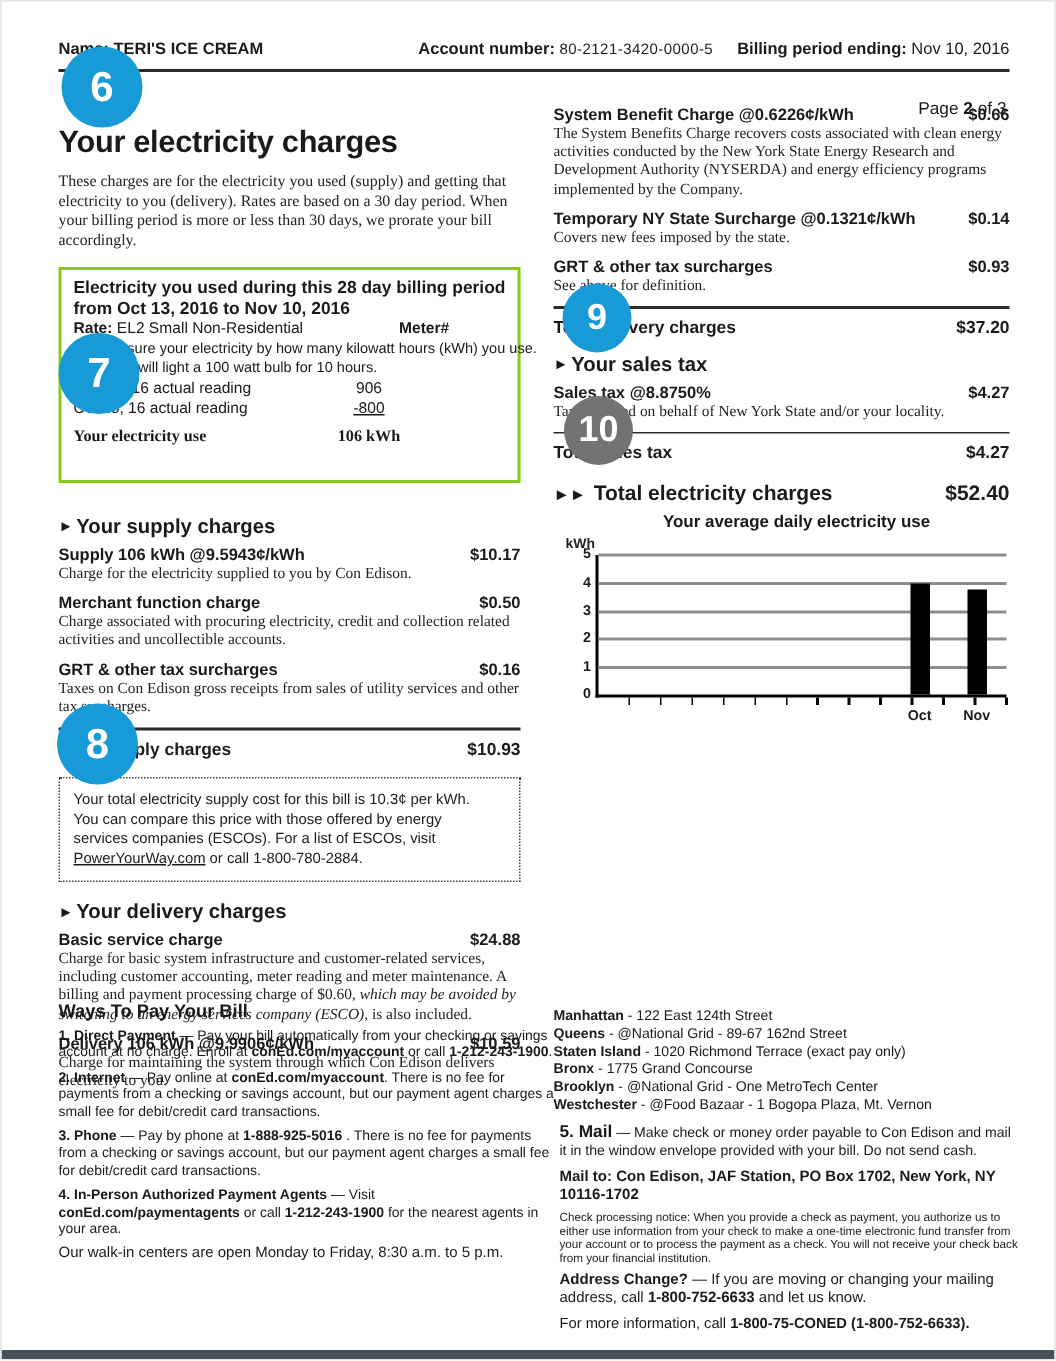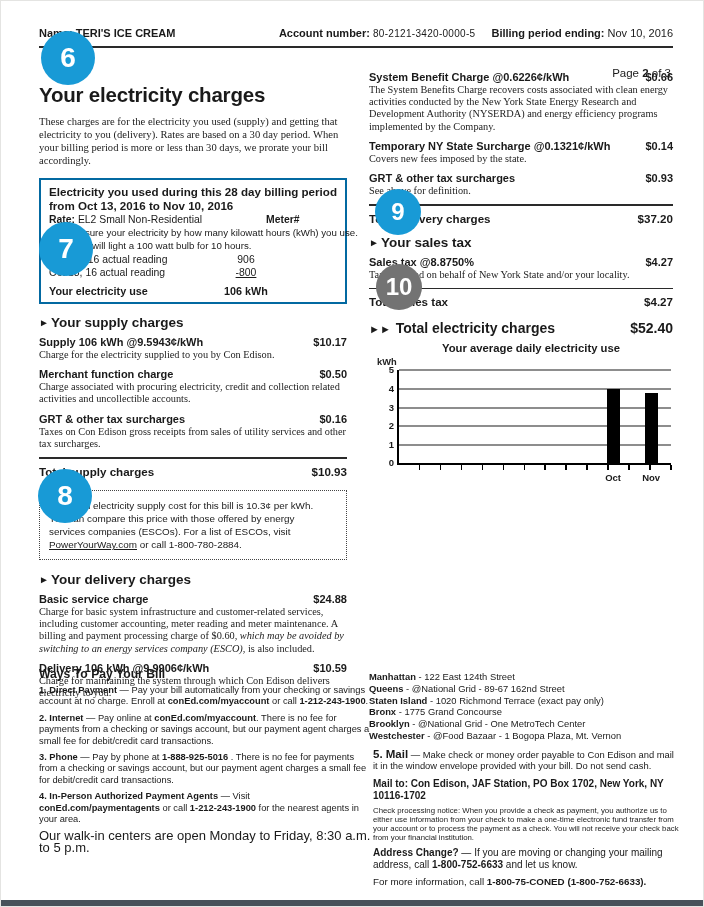--- a/index.html
+++ b/index.html
@@ -14,47 +14,47 @@
   .header-rule{position:absolute;left:38px;right:30px;top:45px;height:2px;background:#2a2a2a;}
   .page-num{position:absolute;right:32px;top:66px;font-size:11.5px;}
   
   .col-left{position:absolute;left:38px;top:82px;width:308px;}
   .col-right{position:absolute;left:368px;top:70px;width:304px;}
   .ways{position:absolute;left:38px;top:666px;width:332px;}
   .right-footer{position:absolute;left:368px;top:670px;width:316px;}
   h1{margin:0 0 8px 0;font-size:20.5px;letter-spacing:-.2px;}
   .intro{margin:0 0 11px 0;font-size:10.6px;line-height:13px;color:#222;}
   
-  .usage-box{border:2px solid #0369a1;padding:5px 8px 4px 8px;margin-bottom:11px;}
+  .usage-box{border:2px solid #84cc16;padding:5px 8px 22px 8px;margin-bottom:21px;}
   .ub-title{font-weight:bold;font-size:11.6px;line-height:13.5px;white-space:nowrap;}
   .ub-rate{position:relative;font-size:10.4px;line-height:13px;margin-top:1px;}
   .ub-meter{position:absolute;left:217px;font-weight:bold;}
   .ub-note{font-size:9.7px;line-height:11.5px;white-space:nowrap;margin-top:1px;}
   .ub-rows{margin-top:2px;}
   .u-row{position:relative;font-size:10.4px;line-height:13px;}
   .u-row .u-val{position:absolute;left:150px;width:94px;text-align:center;}
   .u-row.bold{font-weight:bold;font-size:10.8px;}
-  .u-row.spacer{margin-top:6px;}
+  .u-row.spacer{margin-top:6px;font-family:Liberation Serif, serif;}
   .val-underline{text-decoration:underline;}
   
   .sec-head{font-size:13.5px;font-weight:bold;margin:2px 0 6px 0;}
   .arrow{font-size:10px;vertical-align:1px;margin-right:2px;}
   .charge{margin-bottom:7px;}
   .charge-head{display:flex;justify-content:space-between;font-size:11px;font-weight:bold;line-height:13px;}
   .charge-desc{font-size:10.3px;line-height:12.2px;color:#222;}
   .total-rule{height:2px;background:#2a2a2a;margin:6px 0 0 0;}
   .thin-rule{height:1px;background:#2a2a2a;margin:2px 0 0 0;}
   .total-row{display:flex;justify-content:space-between;font-size:11.6px;font-weight:bold;padding:6px 0 8px 0;}
   
   .esco-box{border:1.6px dotted #444;padding:8px 9px;margin:4px 0 12px 0;font-size:9.9px;line-height:13px;}
   .esco-box > div{white-space:nowrap;}
   
   .ways-head{font-size:12.2px;font-weight:bold;margin-bottom:4px;}
   .ways p{margin:0 0 5px 0;font-size:9.3px;line-height:11.4px;}
-  .walkin{font-size:13px;line-height:11.4px;}
+  .walkin{font-size:10px;line-height:11.4px;}
   
   .grand-row{display:flex;align-items:baseline;font-size:14px;font-weight:bold;margin:4px 0 6px 0;}
   .grand-row .arrows{font-size:11px;margin-right:5px;}
   .grand-row .g-label{flex:1;}
   
   .chart{margin-top:4px;}
   .chart-title{margin-left:24px;width:276px;text-align:center;font-weight:bold;font-size:11.3px;}
   .chart-ylabel{margin:3px 0 0 8px;font-size:9.3px;font-weight:bold;color:#222;}
   .plot{position:relative;margin:3px 0 26px 28px;width:272px;height:93px;border-left:2px solid #000;border-bottom:2px solid #000;}
   .grid{position:absolute;left:0;width:272px;height:2px;background:#8d8d8d;}

